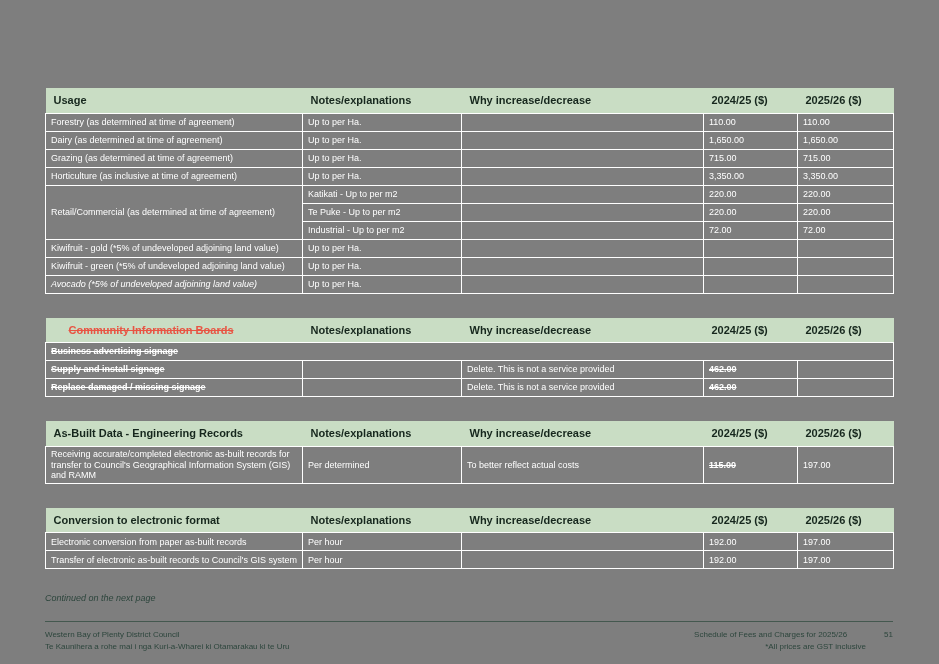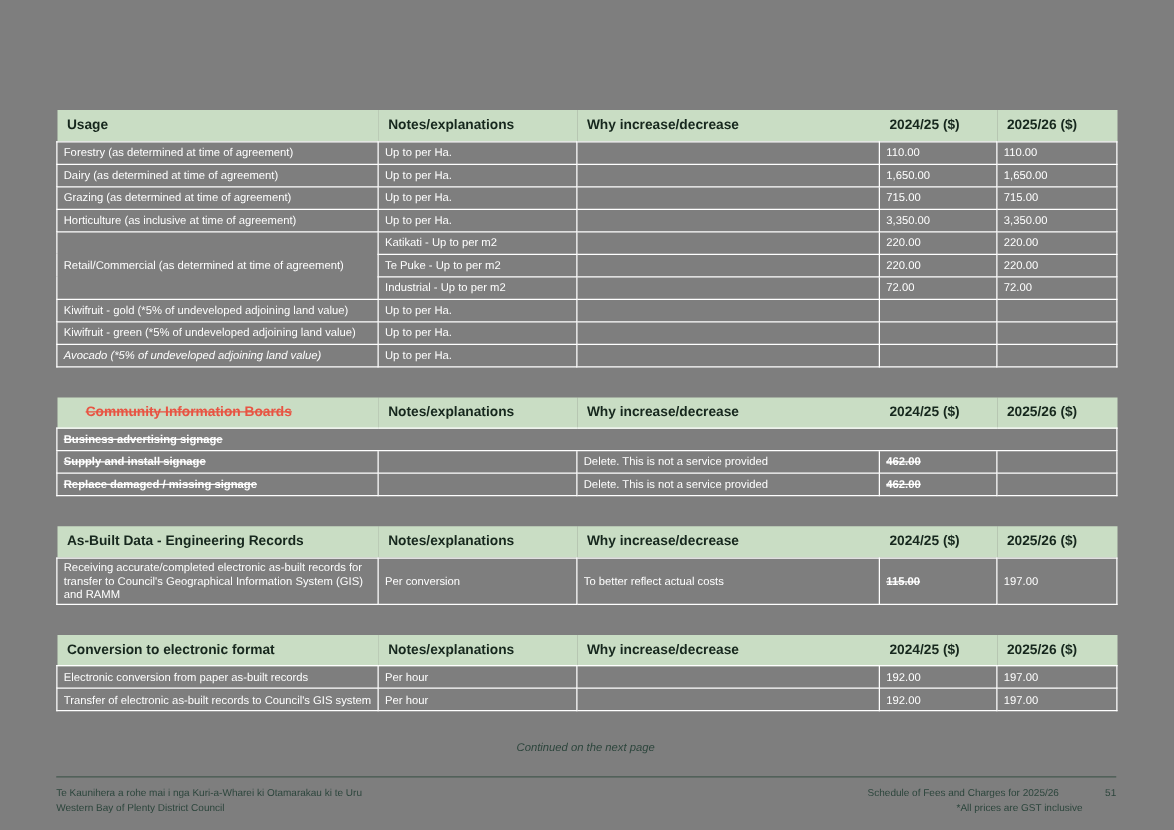--- a/index.html
+++ b/index.html
@@ -24,21 +24,21 @@
   table.fees td{
     border:1px solid #ffffff;color:#ffffff;
     font-size:9px;line-height:1.18;
     padding:2px 5px;vertical-align:middle;
     height:13px;
     overflow:hidden;
   }
   td.strike{color:#e85443;text-decoration:line-through;font-weight:bold;}
   td.italic{font-style:italic;}
   .continued{
-    text-align:center;color:#2c453c;font-style:italic;
+    text-align:left;color:#2c453c;font-style:italic;
     font-size:9px;margin-top:22px;padding-right:1px;
   }
   .footer-rule{
     position:absolute;left:45px;width:848px;top:621px;
     border-top:1px solid #44584f;height:0;
   }
   .footer-left{
     position:absolute;left:45px;top:629px;width:420px;
     font-size:8px;color:#2c453c;line-height:1.55;
   }
@@ -193,21 +193,21 @@
             <th>As-Built Data - Engineering Records</th>
             <th>Notes/explanations</th>
             <th>Why increase/decrease</th>
             <th>2024/25 ($)</th>
             <th>2025/26 ($)</th>
           </tr>
         </thead>
         <tbody>
           <tr>
             <td>Receiving accurate/completed electronic as-built records for transfer to Council's Geographical Information System (GIS) and RAMM</td>
-            <td>Per conversion</td>
+            <td>Per determined</td>
             <td>To better reflect actual costs</td>
             <td class="strike">115.00</td>
             <td>197.00</td>
           </tr>
         </tbody>
       </table>
       <table class="fees">
         <colgroup>
           <col style="width: 257px;">
           <col style="width: 159px;">
@@ -241,22 +241,22 @@
           </tr>
         </tbody>
       </table>
     </div>
   <div class="continued">Continued on the next page</div>
 </div>
 
 <div class="footer-rule"></div>
 
 <div class="footer-left">
+  <div>Western Bay of Plenty District Council</div>
   <div>Te Kaunihera a rohe mai i nga Kuri-a-Wharei ki Otamarakau ki te Uru</div>
-  <div>Western Bay of Plenty District Council</div>
 </div>
 
 <div class="footer-right">
   <div class="fr-line1">
     <span>Schedule of Fees and Charges for 2025/26</span>
     <span class="pagenum">51</span>
   </div>
   <div class="fr-line2">*All prices are GST inclusive</div>
 </div>
 

